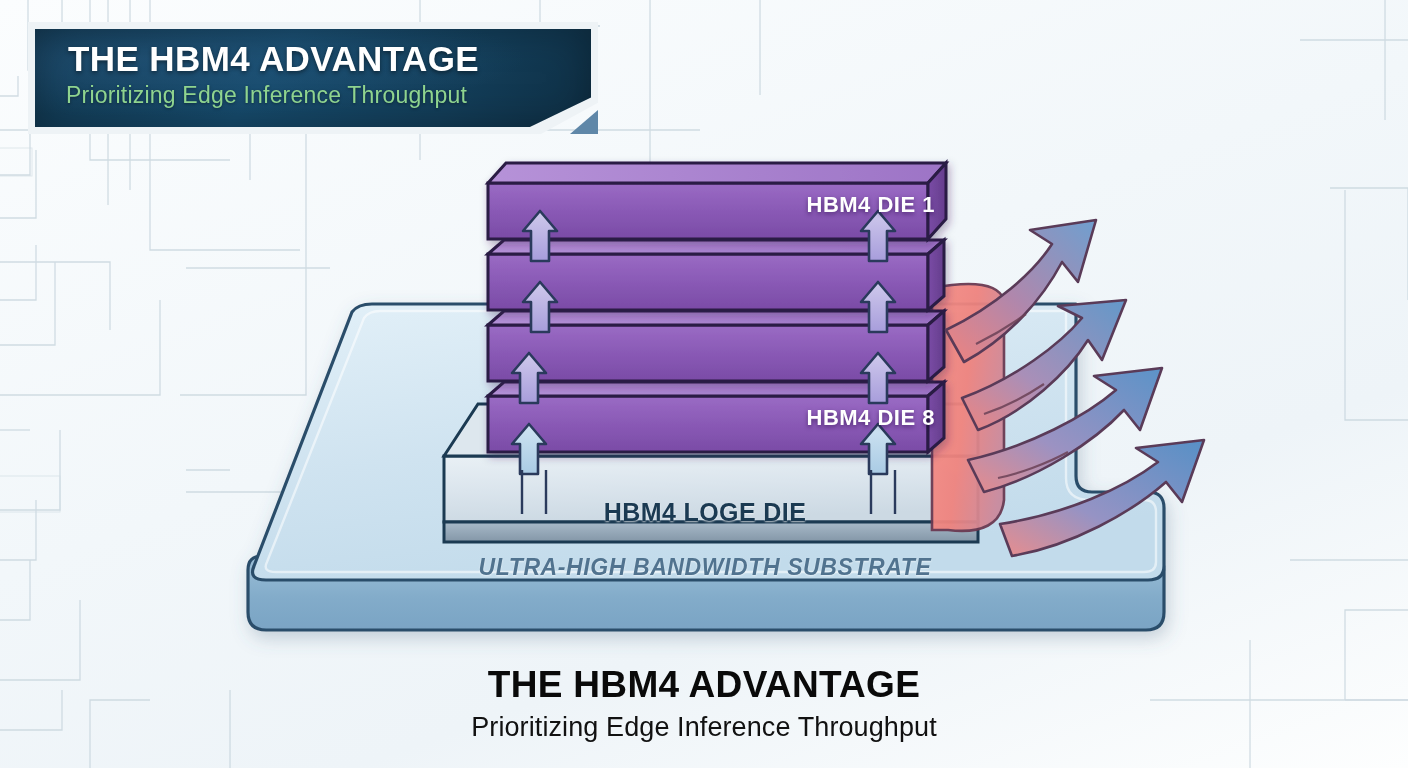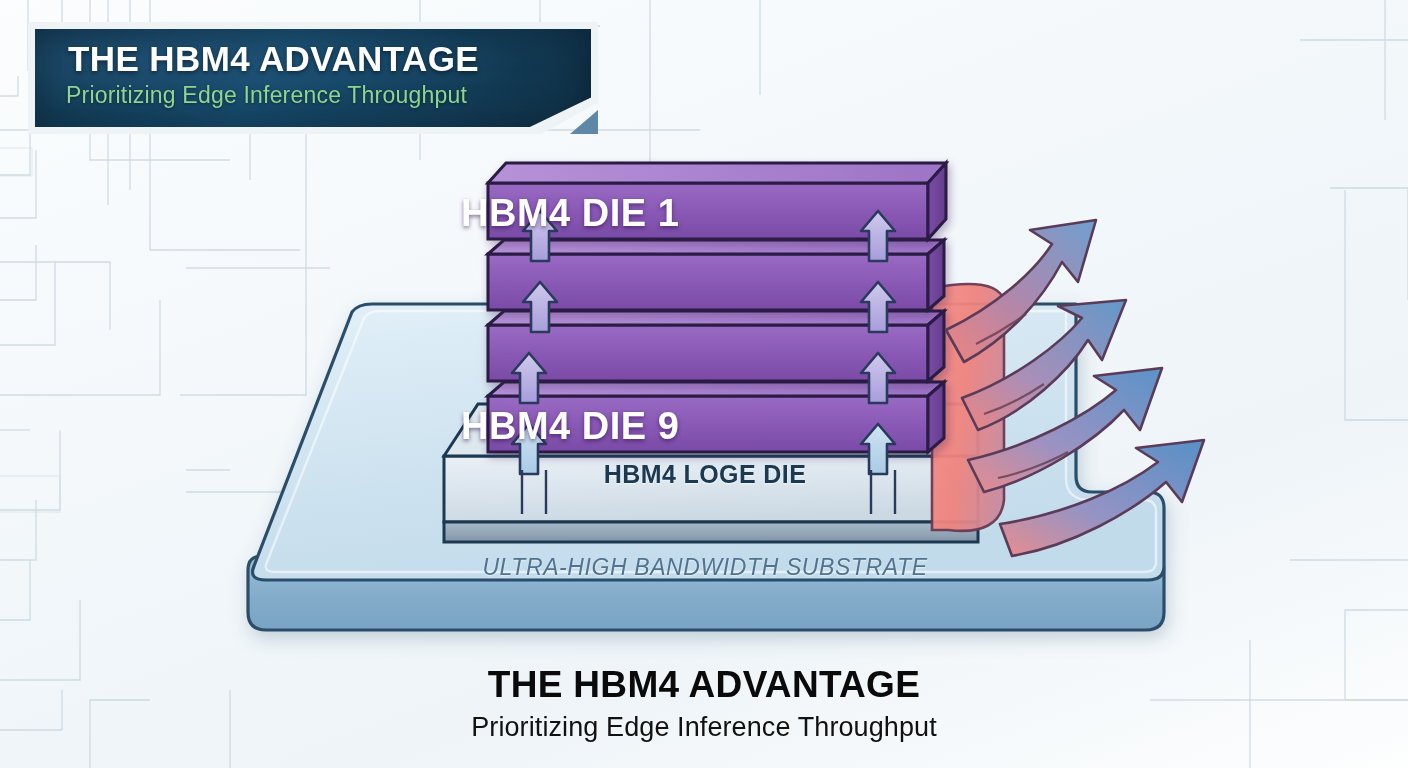--- a/index.html
+++ b/index.html
@@ -88,50 +88,50 @@
   
   #diagram {
     position: absolute;
     left: 0;
     top: 0;
   }
 
   
   .die-label {
     position: absolute;
-    font-size: 38px;
+    font-size: 22px;
     font-weight: bold;
     color: #ffffff;
     letter-spacing: 0.5px;
     text-shadow: 0 2px 4px rgba(40,10,70,0.55);
     white-space: nowrap;
-    text-align: left;
+    text-align: right;
     width: 460px;
-    left: 461px;
+    left: 475px;
   }
   #logic-die-label {
     position: absolute;
     left: 475px;
     width: 460px;
     text-align: center;
     font-size: 25px;
     font-weight: bold;
     color: #1b3a52;
     letter-spacing: 0.4px;
     white-space: nowrap;
     text-shadow: 0 1px 2px rgba(255,255,255,0.7);
   }
   #substrate-label {
     position: absolute;
     left: 405px;
     width: 600px;
     text-align: center;
     top: 554px;
     font-size: 23px;
-    font-weight: normal;
+    font-weight: bold;
     font-style: italic;
     color: #51738f;
     letter-spacing: 0.6px;
     white-space: nowrap;
     text-shadow: 0 1px 2px rgba(255,255,255,0.6);
   }
 
   
   #caption {
     position: absolute;
@@ -376,23 +376,23 @@
 
       <g stroke="#6b4257" stroke-width="2.2" fill="none" opacity="0.85">
         <path d="M1026 314 C 1012 324, 992 336, 976 344"></path>
         <path d="M1044 384 C 1026 396, 1002 408, 984 414"></path>
         <path d="M1068 452 C 1046 464, 1018 474, 998 478"></path>
       </g>
     </g>
   </svg>
 
   <div class="die-label" style="top:192px;">HBM4 DIE 1</div>
-  <div class="die-label" style="top:405px;">HBM4 DIE 9</div>
-
-  <div id="logic-die-label" style="top:460px;">HBM4 LOGE DIE</div>
+  <div class="die-label" style="top:405px;">HBM4 DIE 8</div>
+
+  <div id="logic-die-label" style="top:498px;">HBM4 LOGE DIE</div>
 
   <div id="substrate-label">ULTRA-HIGH BANDWIDTH SUBSTRATE</div>
 
   <div id="caption">
     <div id="caption-title">THE HBM4 ADVANTAGE</div>
     <div id="caption-subtitle">Prioritizing Edge Inference Throughput</div>
   </div>
 
 </div>
 

